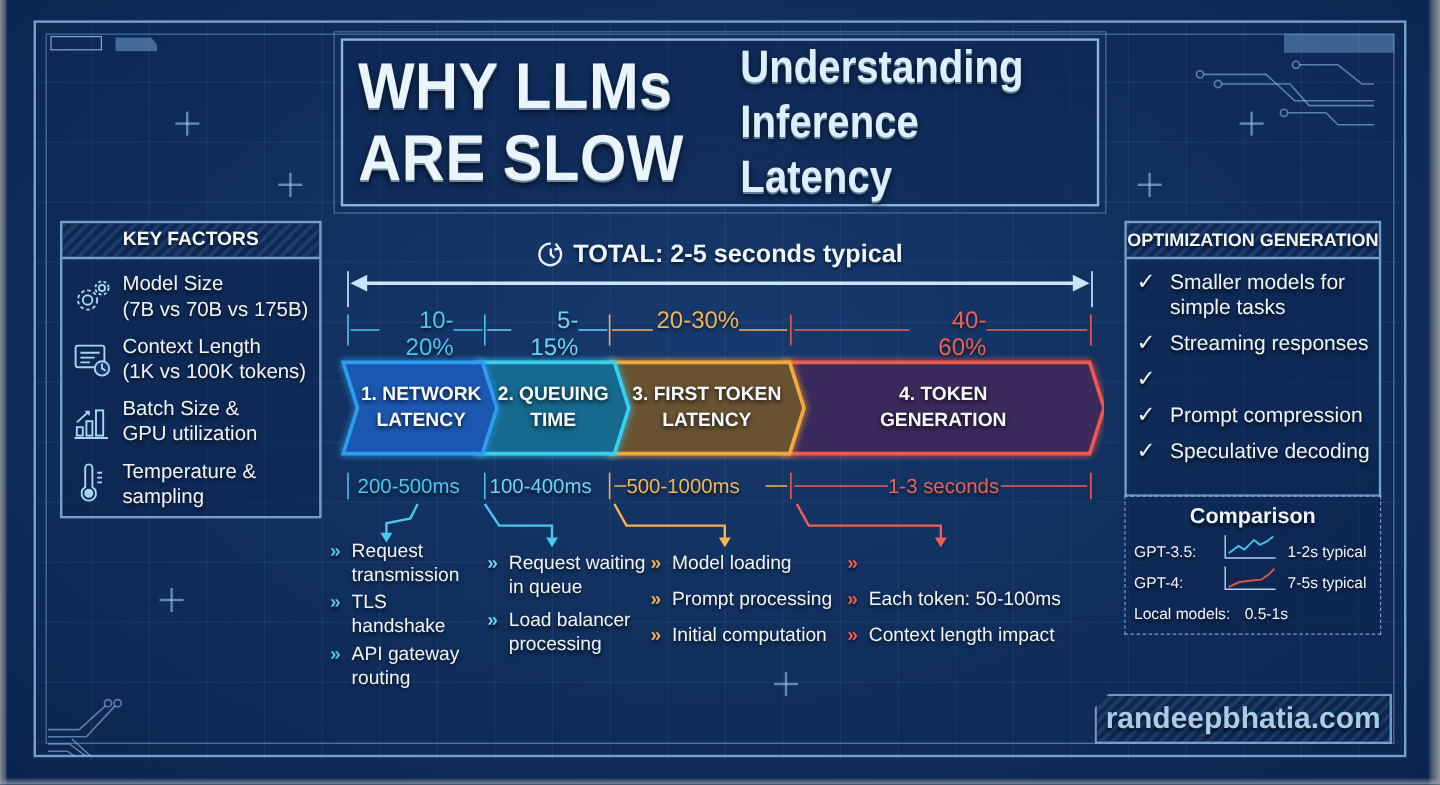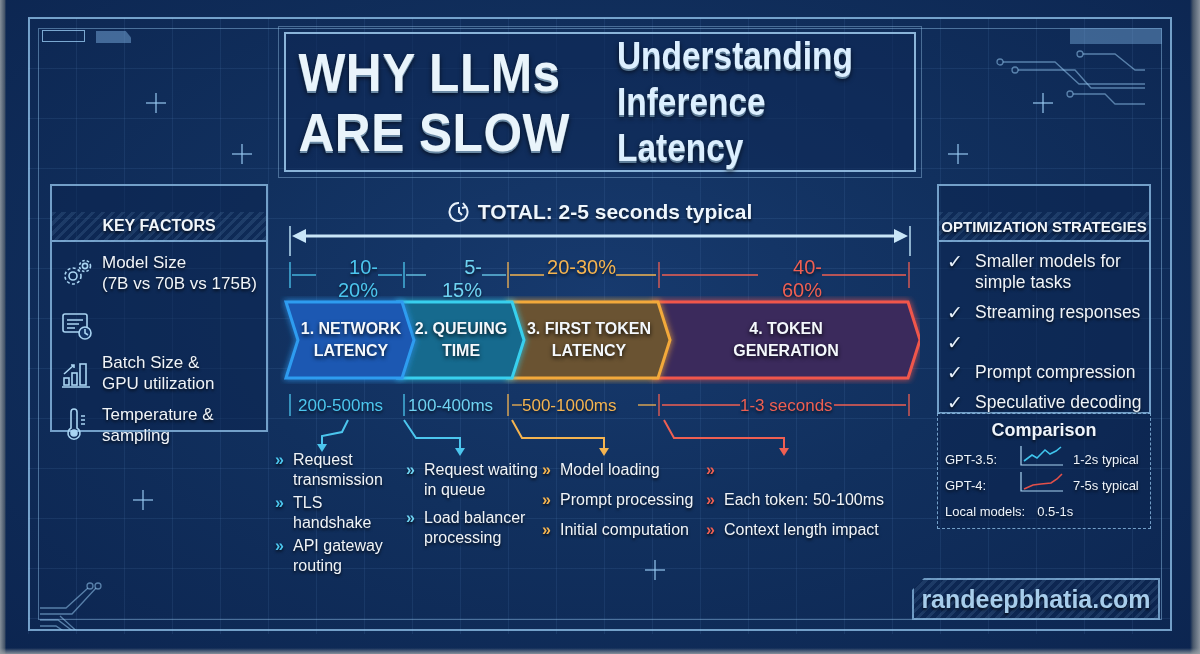--- a/index.html
+++ b/index.html
@@ -58,21 +58,20 @@
   .panel {
     position: absolute; border: 2px solid rgba(150,200,240,.75);
     background: rgba(12,36,78,.45);
   }
   .panel-head {
     height: 30px; border-bottom: 2px solid rgba(150,200,240,.75);
     display: flex; align-items: center; justify-content: center;
     font-weight: 700; font-size: 16px; color: #f1f6fb;
     background: repeating-linear-gradient(135deg, rgba(150,200,240,.12) 0 3px, transparent 3px 7px);
     text-shadow: 0 2px 3px rgba(0,0,0,.7);
-    margin-top: 26px;
   }
   .factors { left: 50px; top: 184px; width: 218px; height: 248px; }
   .factor { display: flex; align-items: flex-start; margin: 10px 0 0 8px; }
   .factor .ico { width: 34px; height: 34px; margin-right: 8px; margin-top: 4px; flex: none; }
   .factor .txt { font-size: 17px; line-height: 21px; color: #f0f4f8; text-shadow: 0 2px 3px rgba(0,0,0,.7); }
 
   .strategies { left: 937px; top: 184px; width: 214px; height: 230px; }
   .strat { display: flex; align-items: flex-start; margin: 9px 0 0 8px; font-size: 17.5px; line-height: 21px; color: #f0f4f8; text-shadow: 0 2px 3px rgba(0,0,0,.7); }
   .strat .check { width: 22px; color: #e8f2fb; font-size: 19px; margin-right: 6px; flex: none; }
 
@@ -180,20 +179,24 @@
     </div>
     <div class="factor">
       <svg class="ico" viewBox="0 0 34 34">
         <g fill="none" stroke="#a9d4f2" stroke-width="1.6">
           <rect x="3" y="6" width="24" height="18" rx="2"></rect>
           <path d="M7 12 H23 M7 16 H19 M7 20 H15"></path>
           <circle cx="25" cy="25" r="6" fill="#123466"></circle>
             <path d="M25 21 V25 L28 27"></path>
         </g>
       </svg>
+      <div class="txt">
+        <div>Context Length</div>
+        <div>(1K vs 100K tokens)</div>
+      </div>
     </div>
     <div class="factor">
       <svg class="ico" viewBox="0 0 34 34">
         <g fill="none" stroke="#a9d4f2" stroke-width="1.6">
           <rect x="4" y="22" width="5" height="7"></rect>
             <rect x="12" y="17" width="5" height="12"></rect>
             <rect x="20" y="8" width="6" height="21"></rect>
           <path d="M2 31 H30 M4 18 L14 9 M11 9 H14 V12"></path>
         </g>
       </svg>
@@ -358,21 +361,21 @@
         <span class="chev red">»</span>
         <span>Each token: 50-100ms</span>
       </div>
     <div class="b">
         <span class="chev red">»</span>
         <span>Context length impact</span>
       </div>
   </div>
 
   <div class="panel strategies">
-    <div class="panel-head" style="font-size:15px">OPTIMIZATION STRATEGIES</div>
+    <div class="panel-head" style="font-size:15px">OPTIMIZATION GENERATION</div>
     <div class="strat">
         <span class="check">✓</span>
         <span>Smaller models for simple tasks</span>
       </div>
     <div class="strat">
         <span class="check">✓</span>
         <span>Streaming responses</span>
       </div>
     <div class="strat">
         <span class="check">✓</span>

